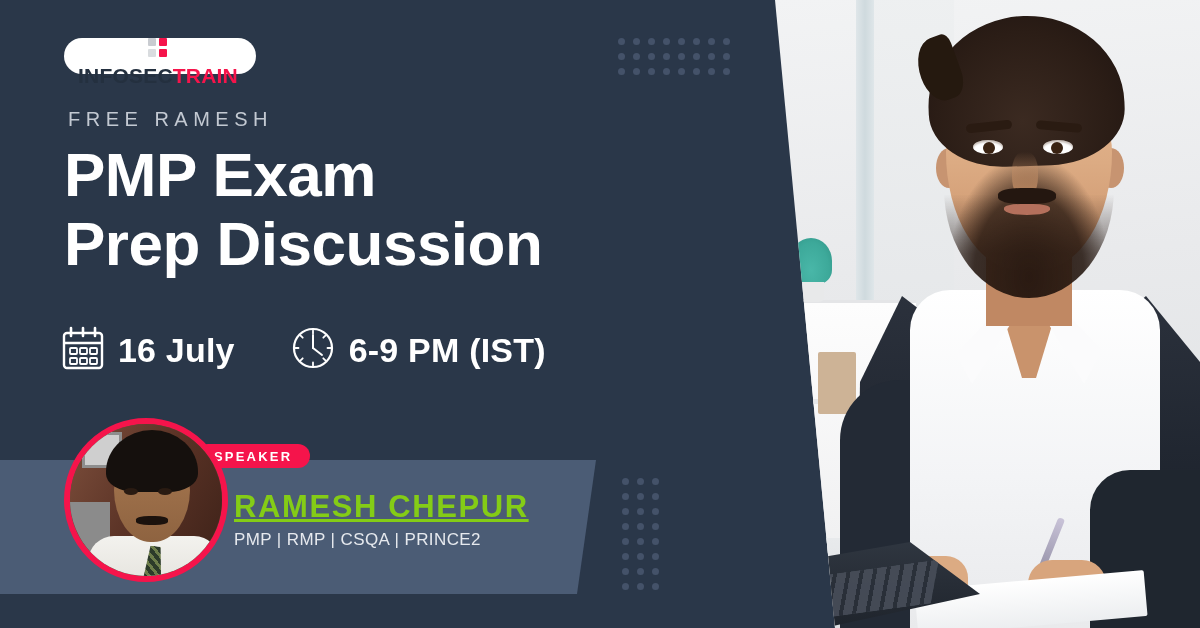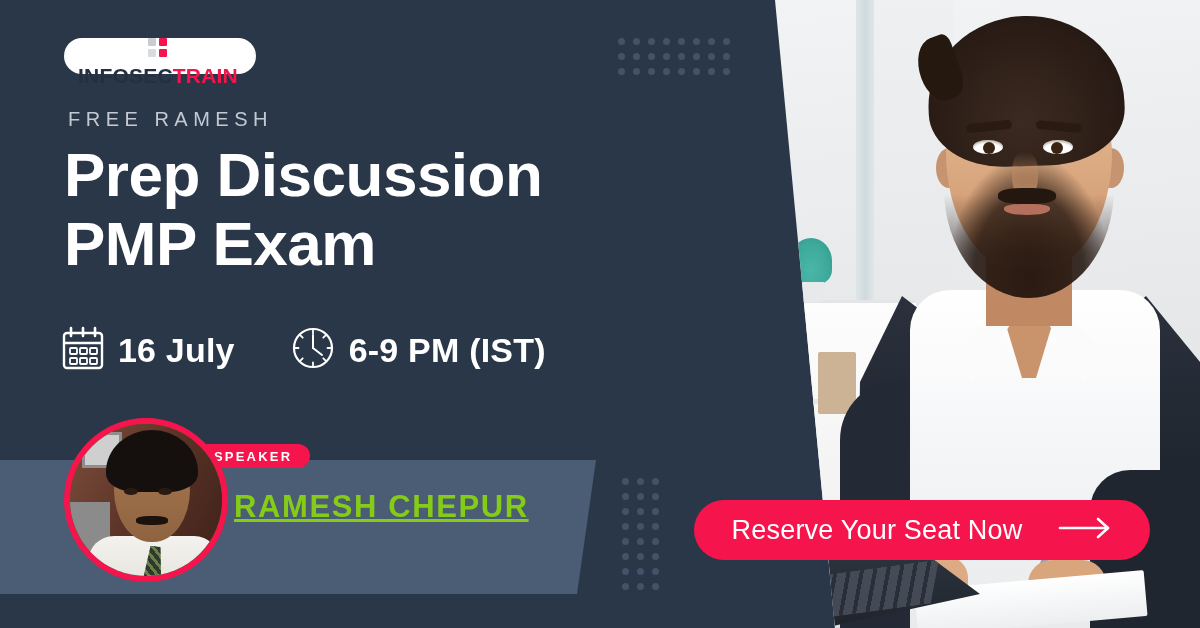--- a/index.html
+++ b/index.html
@@ -582,22 +582,22 @@
       <i></i>
       <i></i>
       <i></i>
       <i></i>
       <i></i>
       <i></i>
   </div>
 
   <div class="eyebrow">FREE RAMESH</div>
   <div class="headline">
+    <span>PMP Exam</span>
     <span>Prep Discussion</span>
-    <span>PMP Exam</span>
   </div>
 
   <div class="meta-row">
     <div class="meta-item">
       <span>
         <svg width="42" height="44" viewBox="0 0 42 44" fill="none">
           <rect x="2" y="7" width="38" height="35" rx="3" stroke="#ffffff" stroke-width="2.4"></rect>
           <path d="M2 17h38" stroke="#ffffff" stroke-width="2.4"></path>
           <path d="M9 2v8M21 2v8M33 2v8" stroke="#ffffff" stroke-width="2.6" stroke-linecap="round"></path>
           <rect x="8" y="22" width="7" height="6" rx="1" stroke="#ffffff" stroke-width="1.8"></rect>
@@ -635,25 +635,17 @@
     <div class="av-tie"></div>
     <div class="av-face"></div>
     <div class="av-hair"></div>
     <div class="av-eye-l"></div>
     <div class="av-eye-r"></div>
     <div class="av-stache"></div>
   </div>
 
   <div class="speaker-text">
     <div class="speaker-name">RAMESH CHEPUR</div>
-  </div>
-
-  <div class="cta">
-    <span class="cta-label">Reserve Your Seat Now</span>
-    <span>
-      <svg width="54" height="22" viewBox="0 0 54 22" fill="none">
-        <path d="M2 11h48" stroke="#ffffff" stroke-width="2.6" stroke-linecap="round"></path>
-        <path d="M40 2l10 9-10 9" stroke="#ffffff" stroke-width="2.6" stroke-linecap="round" stroke-linejoin="round"></path>
-      </svg>
-    </span>
-  </div>
+    <div class="speaker-creds">PMP | RMP | CSQA | PRINCE2</div>
+  </div>
+
 
 </div>
 
 </body></html>

